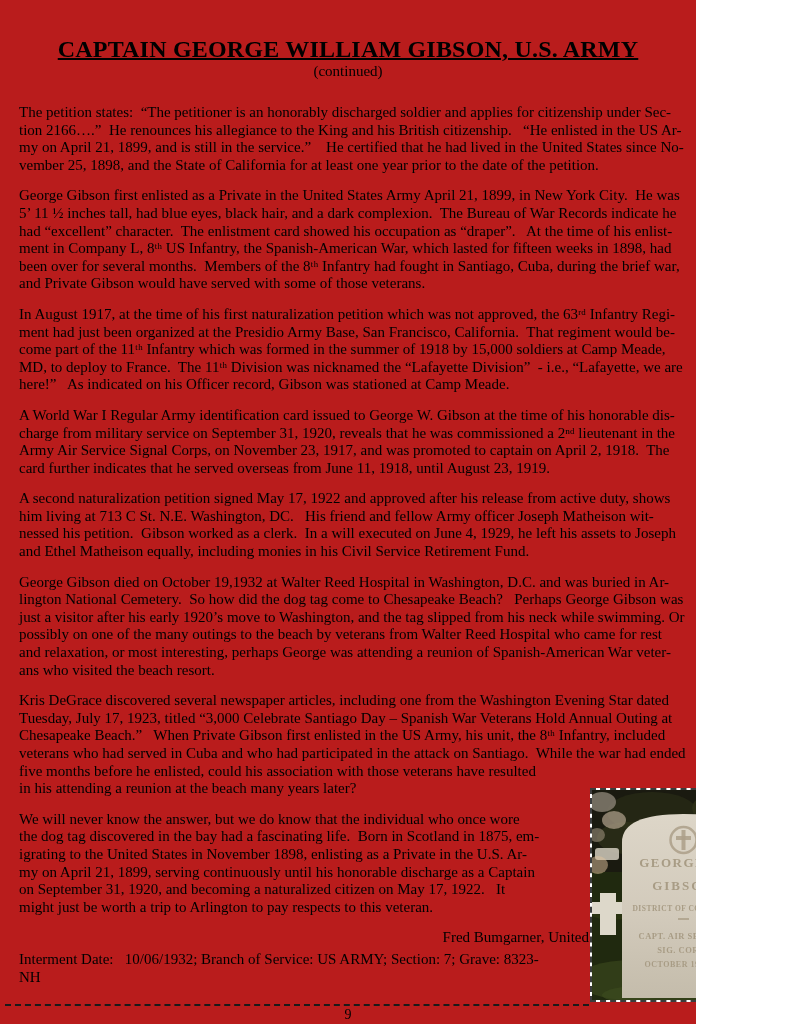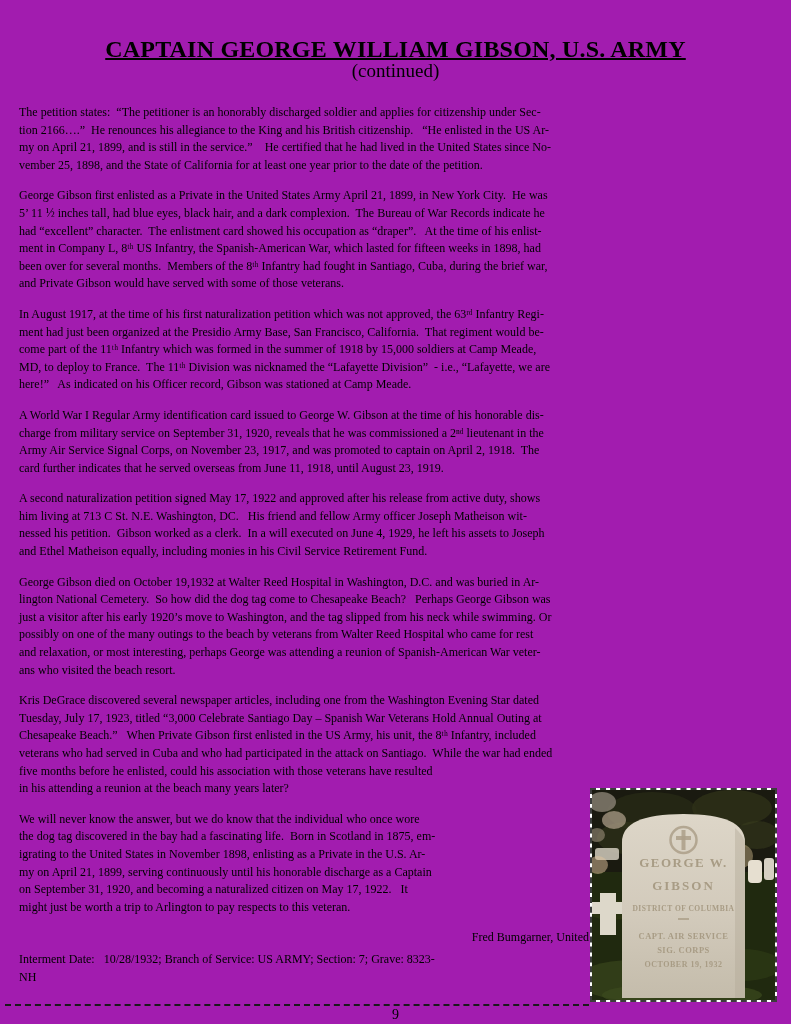--- a/index.html
+++ b/index.html
@@ -1,29 +1,29 @@
 <!DOCTYPE html>
 <html><head>
 <meta charset="utf-8">
 <style>
   html,body{margin:0;padding:0;background:#ffffff;}
   .page{
-    position:relative;width:791px;height:1024px;background:#a21caf;
+    position:relative;width:696px;height:1024px;background:#b91c1c;
     font-family:"Liberation Serif","DejaVu Serif","DejaVu Sans",serif;
     color:#000;overflow:hidden;
   }
   .header{position:absolute;top:36px;left:0;width:100%;text-align:center;}
   .title{
     font-size:24px;font-weight:bold;line-height:26px;margin:0;
     text-decoration:underline;text-decoration-thickness:2px;letter-spacing:0.2px;
   }
-  .subtitle{font-size:19px;line-height:18px;}
+  .subtitle{font-size:15px;line-height:18px;}
   .body-text{position:absolute;top:104px;left:19px;width:758px;}
   .body-text p{
-    margin:0 0 13px 0;font-size:12px;line-height:17.6px;
+    margin:0 0 13px 0;font-size:15px;line-height:17.6px;
     white-space:pre-wrap;
     font-family:Liberation Serif, serif;
   }
   p.editor{text-align:right;width:570px;margin:2px 0 4px 0;}
   p.interment{margin-bottom:0;}
   .photo-frame{
     position:absolute;left:590px;top:788px;
     border:2px dashed #3c3c3c;background:#fff;line-height:0;text-align:center;
   }
   .photo-frame svg{display:block;}
@@ -83,21 +83,21 @@
 veterans who had served in Cuba and who had participated in the attack on Santiago.  While the war had ended
 five months before he enlisted, could his association with those veterans have resulted
 in his attending a reunion at the beach many years later?</p>
     <p>We will never know the answer, but we do know that the individual who once wore
 the dog tag discovered in the bay had a fascinating life.  Born in Scotland in 1875, em-
 igrating to the United States in November 1898, enlisting as a Private in the U.S. Ar-
 my on April 21, 1899, serving continuously until his honorable discharge as a Captain
 on September 31, 1920, and becoming a naturalized citizen on May 17, 1922.   It
 might just be worth a trip to Arlington to pay respects to this veteran.</p>
     <p class="editor">Fred Bumgarner, United</p>
-    <p class="interment">Interment Date:   10/28/1932; Branch of Service: US ARMY; Section: 7; Grave: 8323-
+    <p class="interment">Interment Date:   10/06/1932; Branch of Service: US ARMY; Section: 7; Grave: 8323-
 NH</p>
   </div>
 
   <div class="photo-frame">
     <svg width="183" height="210" viewBox="0 0 183 210">
       <defs>
         <linearGradient id="stoneGrad" x1="0" y1="0" x2="0" y2="1">
           <stop offset="0" stop-color="#ddd6c8"></stop>
           <stop offset="0.55" stop-color="#d2cabb"></stop>
           <stop offset="1" stop-color="#c4bcab"></stop>

